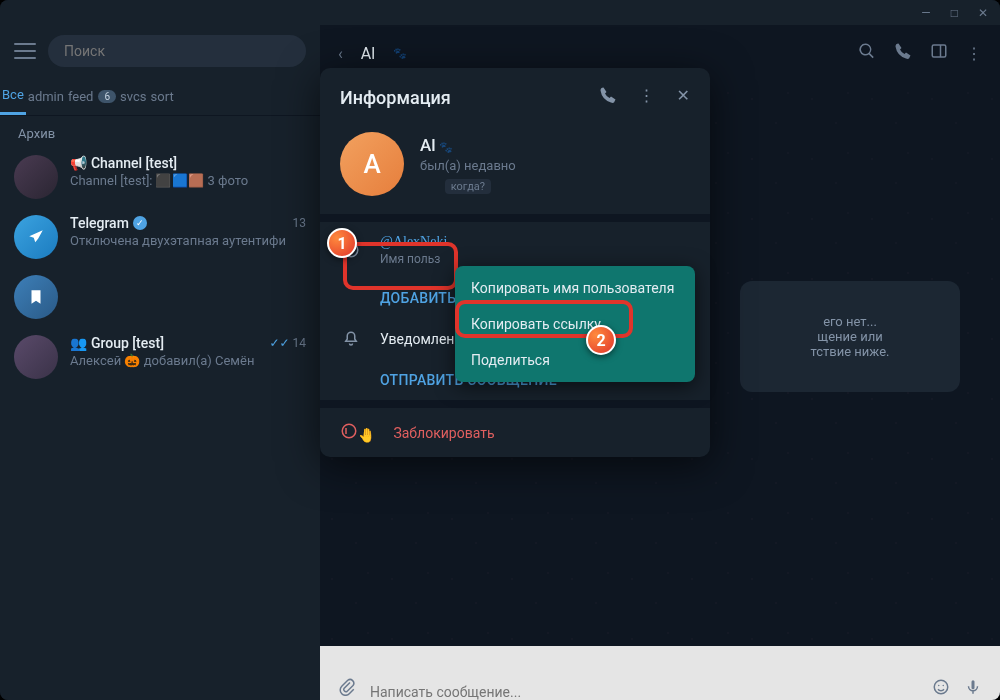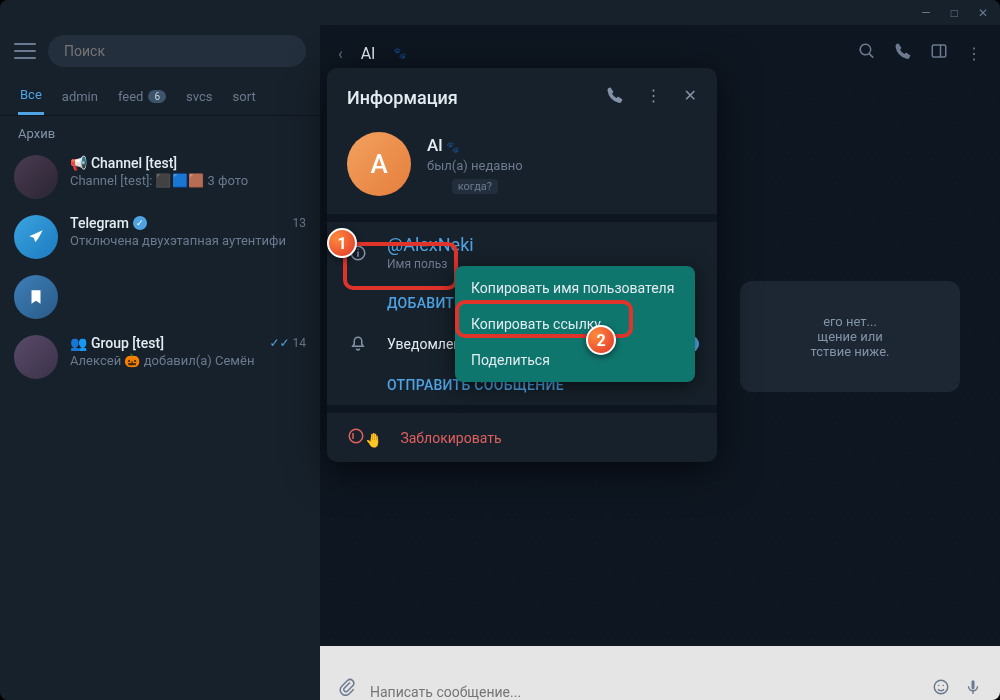--- a/index.html
+++ b/index.html
@@ -6,21 +6,21 @@
 body { background:#000; display:flex; justify-content:center; align-items:flex-start; }
 .frame { width:1000px; height:700px; background:#0e1621; position:relative; border-radius:8px; overflow:hidden; margin-top:0; }
 .titlebar { height:25px; background:#17212b; display:flex; justify-content:flex-end; align-items:center; padding:0 12px; gap:20px; }
 .titlebar span { color:#6b7a8e; font-size:12px; cursor:pointer; }
 .app { display:flex; height:calc(100% - 25px); }
 .sidebar { width:320px; background:#17212b; display:flex; flex-direction:column; }
 .side-head { display:flex; align-items:center; padding:10px 14px; gap:12px; }
 .menu-icon { width:22px; height:16px; display:flex; flex-direction:column; justify-content:space-between; cursor:pointer; }
 .menu-icon div { height:2px; background:#6b7a8e; border-radius:1px; }
 .search { flex:1; background:#242f3d; border-radius:18px; padding:8px 16px; color:#6b7a8e; font-size:14px; border:none; outline:none; }
-.tabs { display:flex; gap:16px; padding:0 18px; border-bottom:1px solid #0e1621; }
+.tabs { display:flex; padding:0 0; border-bottom:1px solid #0e1621; }
 .tab { color:#6b7a8e; font-size:13px; padding:10px 2px; cursor:pointer; display:flex; align-items:center; gap:5px; }
 .tab.active { color:#4fa3e3; border-bottom:3px solid #4fa3e3; }
 .badge { background:#3e546a; color:#c7d4e1; font-size:10px; padding:1px 6px; border-radius:10px; }
 .archive-label { color:#8393a7; font-size:13px; padding:10px 18px 6px; }
 .chat-item { display:flex; padding:8px 14px; gap:12px; cursor:pointer; position:relative; }
 .avatar { width:44px; height:44px; border-radius:50%; flex-shrink:0; display:flex; align-items:center; justify-content:center; color:#fff; font-size:18px; font-weight:500; }
 .chat-body { flex:1; min-width:0; }
 .chat-top { display:flex; justify-content:space-between; align-items:center; }
 .chat-name { color:#e4ecf2; font-size:14px; font-weight:500; white-space:nowrap; overflow:hidden; text-overflow:ellipsis; display:flex; align-items:center; gap:4px; }
 .chat-sub { color:#6b7a8e; font-size:13px; white-space:nowrap; overflow:hidden; text-overflow:ellipsis; margin-top:2px; }
@@ -28,35 +28,35 @@
 .check { color:#4fa3e3; font-size:12px; }
 .main { flex:1; background:#0e1621; position:relative; display:flex; flex-direction:column; }
 .chat-header { height:56px; display:flex; align-items:center; padding:0 18px; gap:18px; color:#8393a7; }
 .chat-header .spacer { flex:1; }
 .header-icon { cursor:pointer; color:#6b7a8e; }
 .chat-bg { flex:1; background:#0e1621; position:relative; overflow:hidden; }
 .pattern { position:absolute; inset:0; opacity:0.08; background-image:radial-gradient(circle at 20% 30%, #5a3d5c 1px, transparent 1px), radial-gradient(circle at 60% 70%, #5a3d5c 1px, transparent 1px), radial-gradient(circle at 80% 20%, #5a3d5c 1px, transparent 1px); background-size:60px 60px; }
 .empty-card { position:absolute; right:40px; top:200px; width:220px; background:#1c2733; border-radius:12px; padding:33px; color:#8393a7; font-size:13px; text-align:center; }
 .msg-input { height:54px; display:flex; align-items:flex-end; padding:0 18px; gap:14px; background:#e5e5e5; }
 .msg-input input { flex:1; background:transparent; border:none; outline:none; color:#6b7a8e; font-size:14px; }
-.modal { position:absolute; left:327px; top:68px; width:390px; background:#17212b; border-radius:10px; box-shadow:0 8px 40px rgba(0,0,0,0.6); z-index:50; }
+.modal { position:absolute; left:320px; top:68px; width:390px; background:#17212b; border-radius:10px; box-shadow:0 8px 40px rgba(0,0,0,0.6); z-index:50; }
 .modal-head { display:flex; align-items:center; padding:18px 20px; }
 .modal-title { color:#e4ecf2; font-size:18px; font-weight:500; flex:1; }
 .modal-icons { display:flex; gap:22px; color:#8393a7; }
 .modal-icons span { cursor:pointer; }
 .profile { display:flex; gap:16px; padding:6px 20px 18px; align-items:center; }
 .big-avatar { width:64px; height:64px; border-radius:50%; background:linear-gradient(135deg,#f2a15f,#e67e3c); display:flex; align-items:center; justify-content:center; color:#fff; font-size:26px; font-weight:500; }
 .profile-name { color:#e4ecf2; font-size:17px; font-weight:500; }
 .profile-status { color:#6b7a8e; font-size:13px; margin-top:3px; display:flex; align-items:center; gap:6px;flex-direction:column; }
 .when-badge { background:#232e3c; padding:1px 6px; border-radius:4px; font-size:11px; }
 .divider { height:8px; background:#0e1621; }
 .info-row { display:flex; align-items:center; padding:12px 20px; gap:18px; cursor:pointer; }
 .info-icon { width:22px; color:#8393a7; display:flex; justify-content:center; }
 .info-text { flex:1; }
-.info-val { color:#4fa3e3; font-size:18px; }
+.info-val { color:#4fa3e3; font-size:14px;font-family:Liberation Serif, serif; }
 .info-label { color:#6b7a8e; font-size:12px; margin-top:2px; }
 .link-action { color:#4fa3e3; font-size:14px; font-weight:500; padding:12px 20px 12px 60px; cursor:pointer; letter-spacing:0.3px; }
 .toggle { width:36px; height:14px; background:#4fa3e3; border-radius:8px; position:relative; }
 .toggle::after { content:''; position:absolute; width:18px; height:18px; background:#5eb5f7; border-radius:50%; right:-2px; top:-2px; }
 .block-row { display:flex; align-items:center; padding:14px 20px; gap:18px; color:#e05f5f; cursor:pointer; font-size:14px; }
 .username-box { position:absolute; left:343px; top:242px; width:115px; height:48px; border:4px solid #e0342b; border-radius:10px; z-index:60; pointer-events:none; }
 .ctx-menu { position:absolute; left:455px; top:266px; width:240px; background:#0f766e; border-radius:8px; box-shadow:0 4px 20px rgba(0,0,0,0.6); z-index:70; padding:4px 0; }
 .ctx-item { color:#e4ecf2; font-size:14px; padding:10px 16px; cursor:pointer; }
 .ctx-highlight { position:absolute; left:455px; top:300px; width:178px; height:38px; border:4px solid #e0342b; border-radius:10px; z-index:80; pointer-events:none; }
 .step-badge { position:absolute; width:30px; height:30px; border-radius:50%; background:radial-gradient(circle at 30% 30%, #ff8a3d, #e0342b); border:2px solid #fff; color:#fff; font-weight:700; font-size:16px; display:flex; align-items:center; justify-content:center; z-index:90; box-shadow:0 2px 6px rgba(0,0,0,0.5); }

